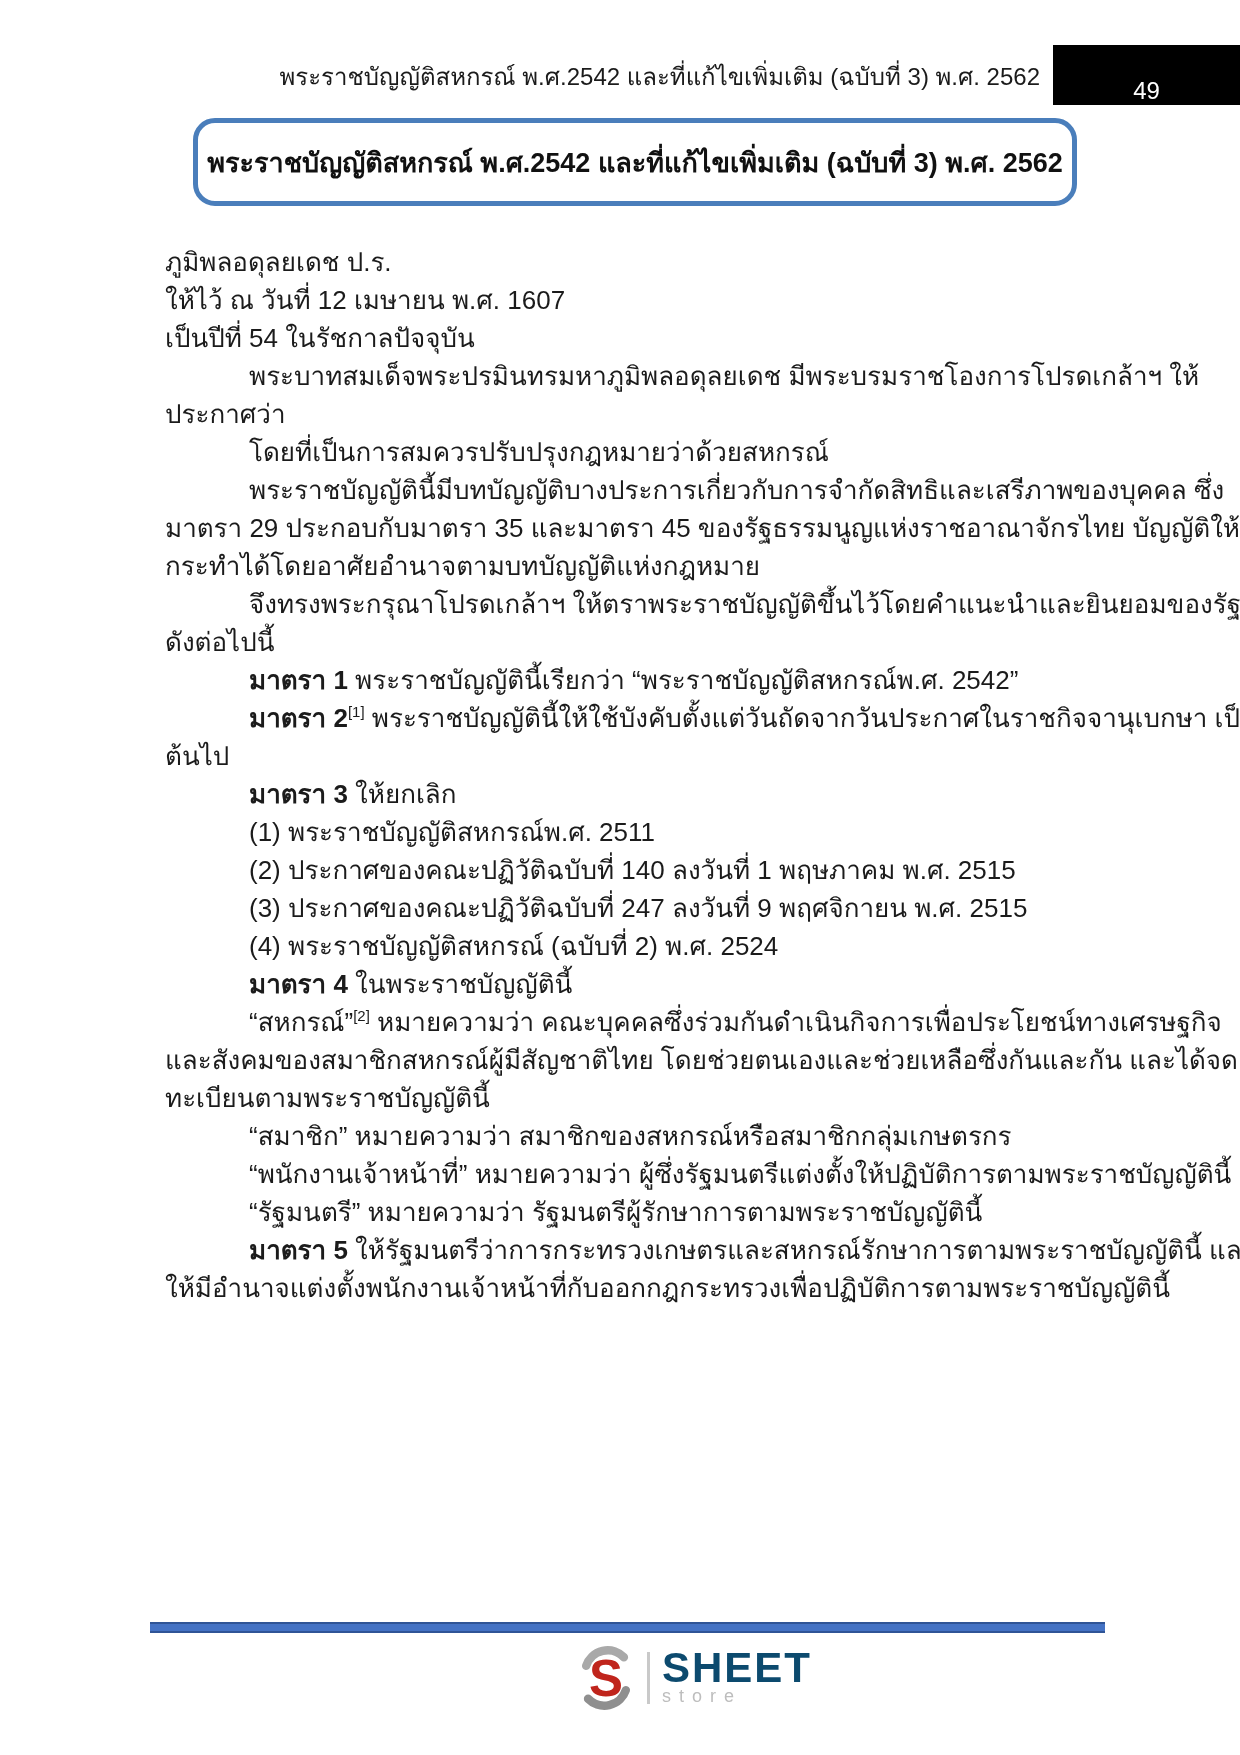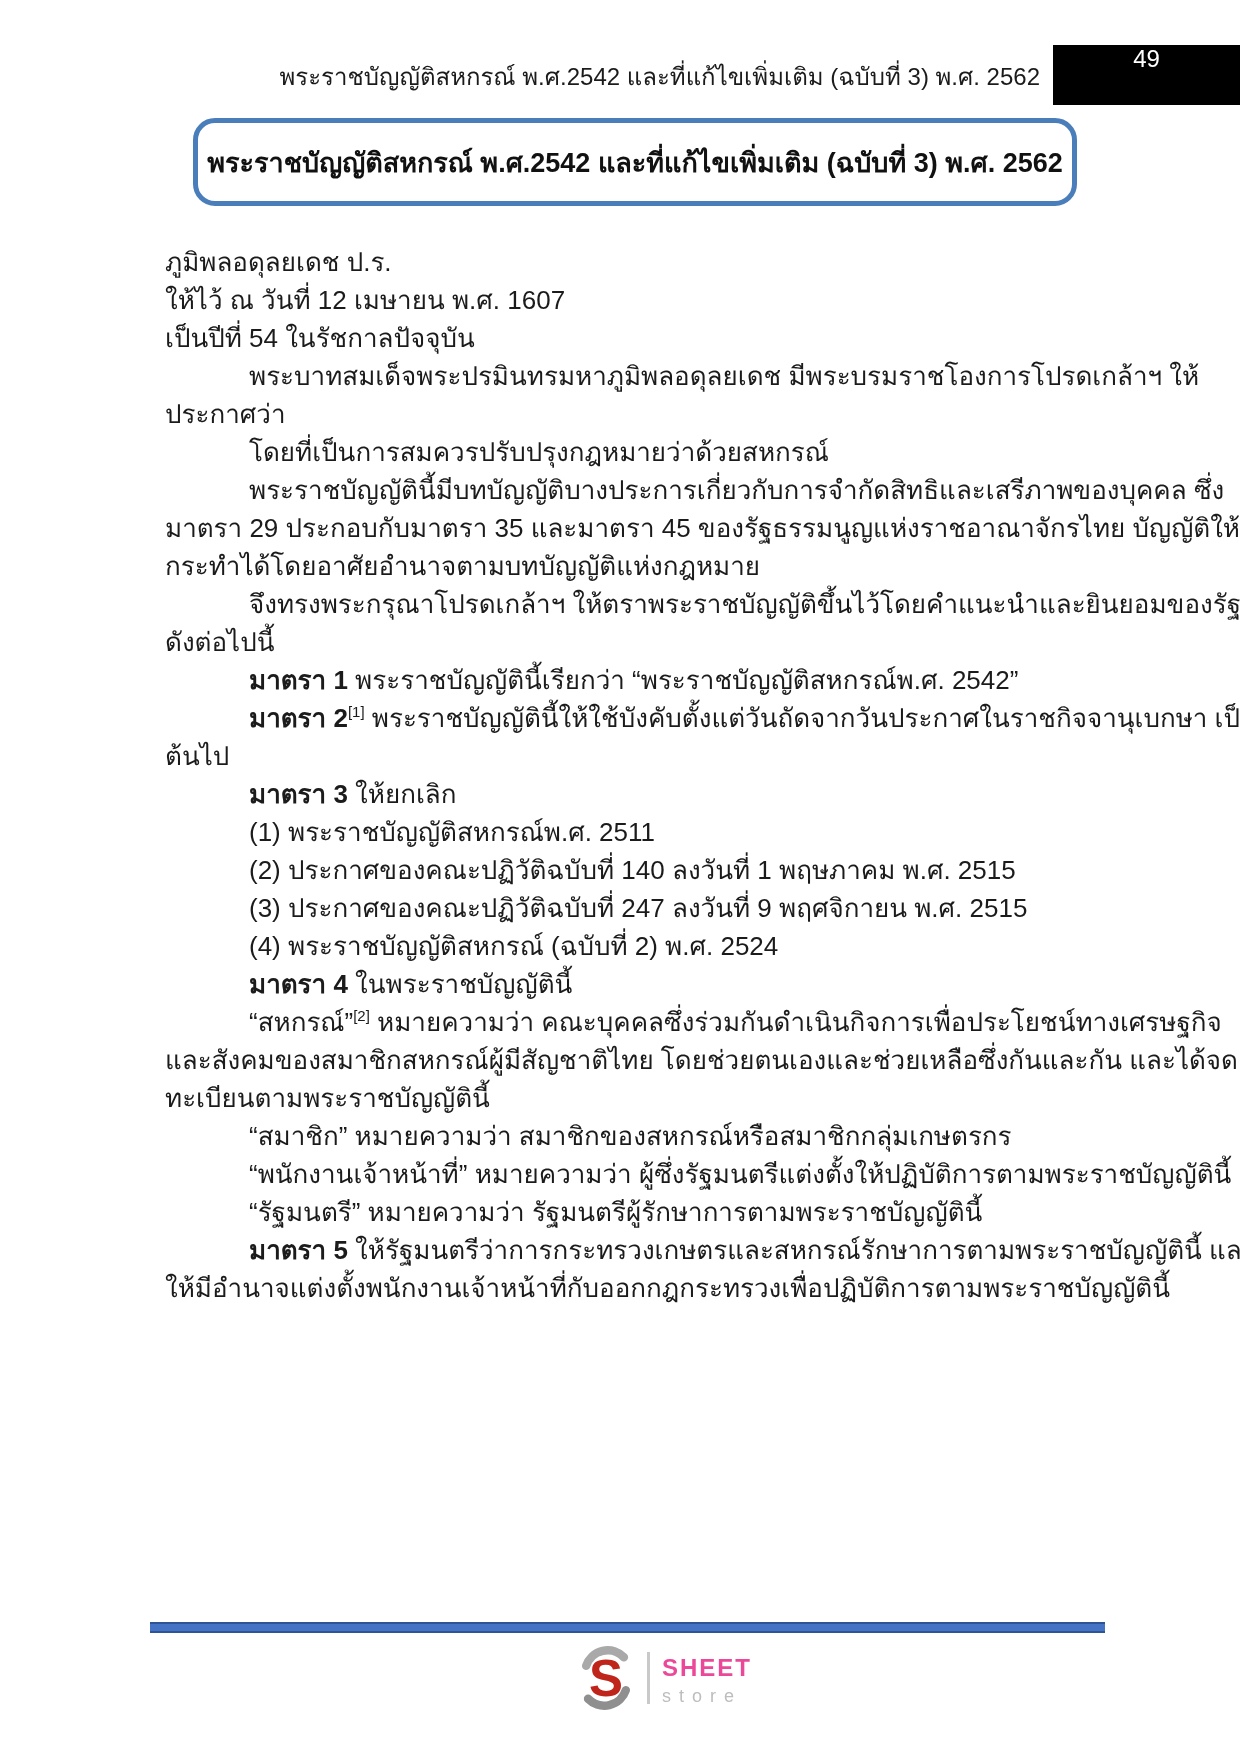--- a/index.html
+++ b/index.html
@@ -29,21 +29,21 @@
     white-space: nowrap;
   }
   .page-number-badge {
     position: absolute;
     top: 45px;
     left: 1053px;
     width: 187px;
     height: 60px;
     background: #000000;
     display: flex;
-    align-items: flex-start;
+    align-items: flex-end;
     justify-content: center;
   }
   .page-number-badge span {
     color: #ffffff;
     font-size: 24px;
   }
 
   
   .act-title-box {
     position: absolute;
@@ -108,23 +108,23 @@
     align-items: center;
   }
   .logo-divider {
     width: 3px;
     height: 52px;
     background: #c9c9c9;
     margin: 0 12px 0 8px;
   }
   .logo-text { display: flex; flex-direction: column; }
   .sheet-logo-name {
-    font-size: 24px;
+    font-size: 42px;
     font-weight: bold;
-    color: #ec4899;
+    color: #0c4a6e;
     letter-spacing: 2px;
     line-height: 34px;
   }
   .sheet-logo-subtitle {
     font-size: 18px;
     color: #bdbdbd;
     letter-spacing: 8px;
     line-height: 18px;
     margin-top: 2px;
   }

